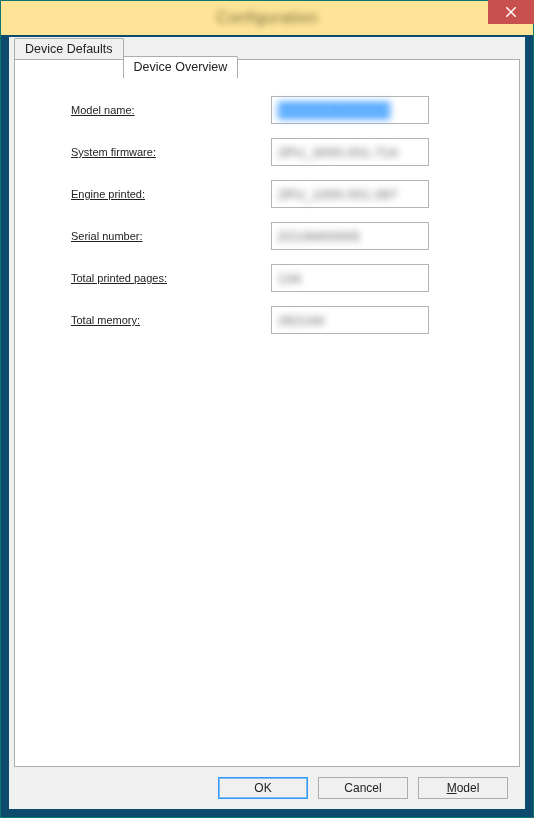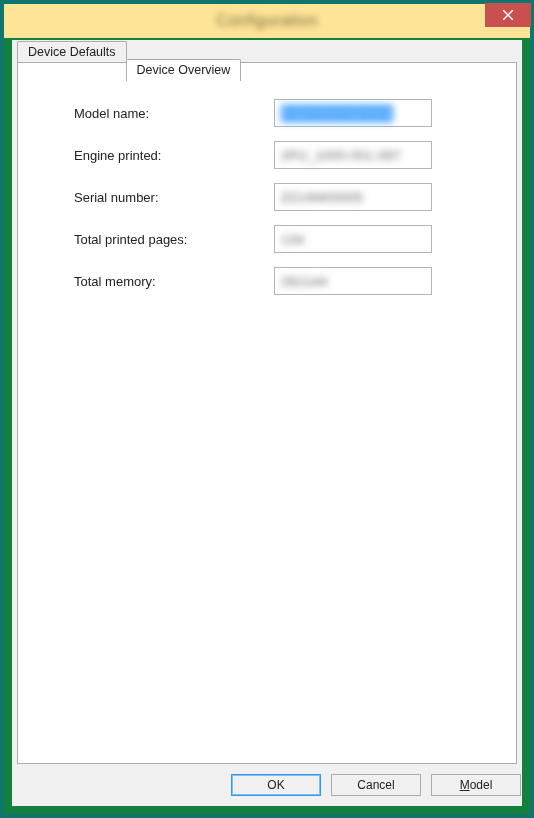--- a/index.html
+++ b/index.html
@@ -8,22 +8,22 @@
     width: 534px;
     height: 818px;
     font-family: Tahoma, "Segoe UI", Arial, sans-serif;
     font-size: 13px;
     background: #f0f0f0;
     overflow: hidden;
   }
   .window {
     width: 534px;
     height: 818px;
-    background: #15803d;
-    border: 4px solid #0f766e;
+    background: #0c4a6e;
+    border: 1px solid #0f766e;
     position: relative;
   }
   .titlebar {
     height: 34px;
     background: #fde497;
     position: relative;
     display: flex;
     align-items: center;
     justify-content: center;
   }
@@ -97,21 +97,22 @@
   }
   .formrow {
     display: flex;
     align-items: center;
     margin-bottom: 14px;
     height: 28px;
   }
   .formrow .label {
     width: 200px;
     color: #222;
-    font-size: 13px;
+    font-size: 11px;
+    text-decoration: underline;
   }
   .formrow .field {
     width: 158px;
     height: 28px;
     border: 1px solid #b5b5b5;
     background: #ffffff;
     display: flex;
     align-items: center;
     padding: 0 6px;
     font-size: 13px;
@@ -126,21 +127,21 @@
     background: #ffffff;
   }
   .formrow .field.selected .sel {
     background: #3399ff;
     color: #ffffff;
     padding: 1px 1px;
   }
   .footer {
     position: absolute;
     left: 5px;
-    right: 1px;
+    right: 17px;
     bottom: 6px;
     height: 30px;
     display: flex;
     justify-content: flex-end;
     gap: 10px;
     align-items: center;
   }
   .btn {
     width: 90px;
     height: 22px;
@@ -183,20 +184,26 @@
 
     <div class="tabpanel">
 
       <div class="formrow">
         <div class="label">Model name:</div>
         <div class="field selected">
           <span class="blur sel">XXXXXXXXXXXX</span>
         </div>
       </div>
 
+      <div class="formrow">
+        <div class="label">System firmware:</div>
+        <div class="field">
+          <span class="blur">2PU_3000.001.714</span>
+        </div>
+      </div>
 
       <div class="formrow">
         <div class="label">Engine printed:</div>
         <div class="field">
           <span class="blur">2PU_1000.001.067</span>
         </div>
       </div>
 
       <div class="formrow">
         <div class="label">Serial number:</div>

